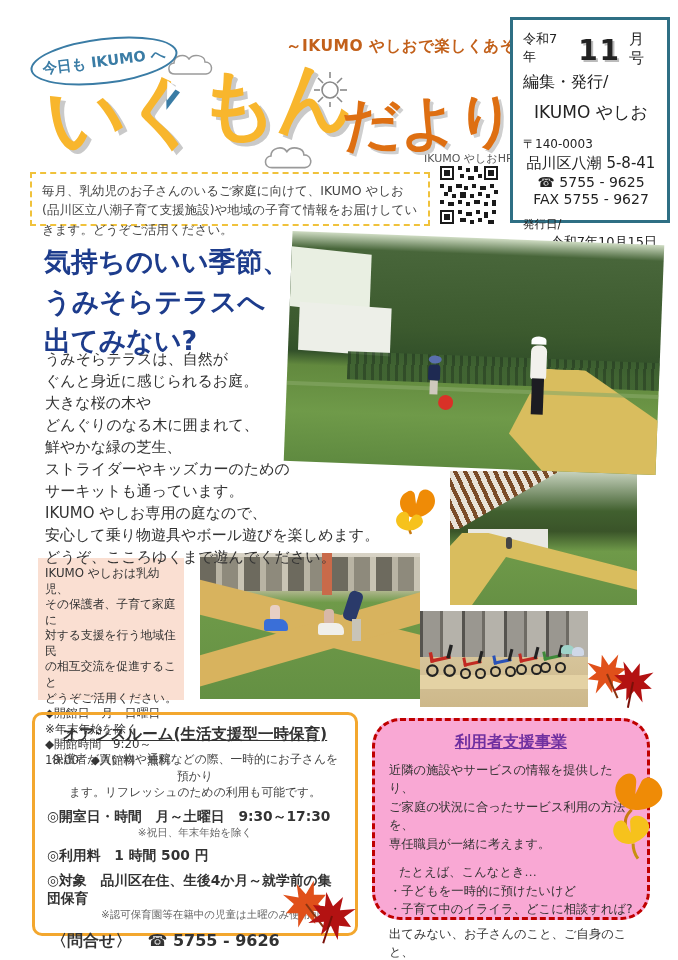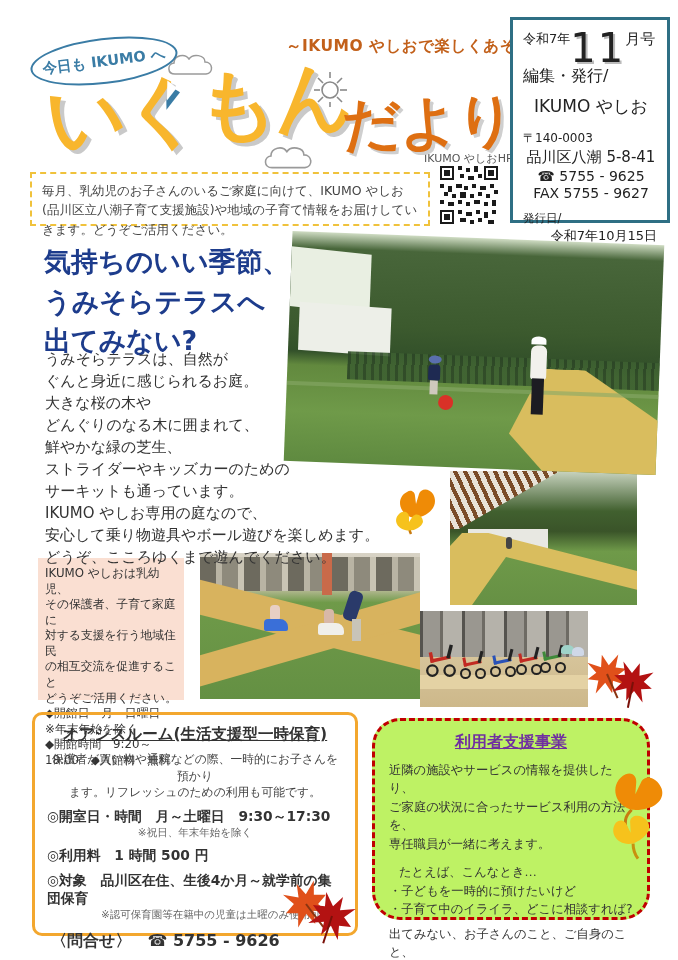--- a/index.html
+++ b/index.html
@@ -26,23 +26,23 @@
   .title-sub { position:absolute; left:342px; top:84px; font-size:58px; font-weight:bold;
     color:#de6f12; transform:rotate(-2deg); letter-spacing:-2px;
     text-shadow:3px 3px 0 #cfcfcf; z-index:2;}
   .hp-label { position:absolute; left:424px; top:151px; font-size:11px; color:#555; }
   .qr { position:absolute; left:440px; top:166px; width:58px; height:58px; }
   .intro-box { position:absolute; left:30px; top:172px; width:400px; height:54px;
     border:2px dashed #f0c23c; padding:7px 10px; font-size:12.5px; color:#444;
     line-height:1.55; }
   .issue-box { position:absolute; left:510px; top:17px; width:160px; height:206px;
     border:3px solid #2f6f84; background:#fff; padding:10px 8px 8px 10px; color:#222;}
-  .issue-row1 { display:flex; align-items:flex-start; gap:0; }
+  .issue-row1 { display:flex; align-items:center; gap:8px; }
   .era { font-size:13px; padding-bottom:6px;}
-  .month-num { font-size:40px; font-weight:normal; line-height:0.9; text-shadow:2px 2px 0 #bbb; letter-spacing:2px;}
+  .month-num { font-size:28px; font-weight:bold; line-height:0.9; text-shadow:2px 2px 0 #bbb; letter-spacing:2px;}
   .month-suffix { font-size:15px; padding-bottom:4px;}
   .edit-label { font-size:16px; }
   .publisher { font-size:17px; margin-top:8px; text-align:center;}
   .postal { font-size:12px; margin-top:12px;}
   .address { font-size:15px; margin-top:1px; text-align:center;}
   .tel { font-size:14px; text-align:center; margin-top:1px;}
   .fax { font-size:14px; text-align:center; margin-top:1px;}
   .issue-date-label { font-size:11.5px; margin-top:10px;}
   .issue-date { font-size:13px; text-align:right; margin-top:1px; padding-right:2px;}
 
@@ -119,21 +119,21 @@
     border:3px solid #f3a72e; border-radius:10px; padding:9px 12px 8px; color:#333; z-index:1;}
   .oasis-title { text-align:center; font-size:15.5px; font-weight:bold; text-decoration:underline; margin-bottom:6px;}
   .oasis-desc { font-size:11.8px; text-align:center; line-height:1.4; color:#444;}
   .oasis-line { font-size:13.8px; font-weight:bold; margin-top:7px;}
   .oasis-note { font-size:10.5px; color:#666; text-align:center;}
   .oasis-note-left { font-size:10.5px; color:#666; margin-left:54px;}
   .oasis-target2 { font-size:13.8px; font-weight:bold; margin-left:56px;}
   .oasis-contact { font-size:16px; font-weight:bold; margin-top:9px; margin-left:4px;}
 
   .support-box { position:absolute; left:372px; top:718px; width:278px; height:202px;
-    border:3px dashed #c00000; border-radius:28px; padding:11px 14px; color:#333; background:#bef264; z-index:1;}
+    border:3px dashed #c00000; border-radius:28px; padding:11px 14px; color:#333; background:#f9a8d4; z-index:1;}
   .support-title { text-align:center; font-size:16px; font-weight:bold; color:#7030a0;
     text-decoration:underline; margin-bottom:8px;}
   .support-line { font-size:12.3px; line-height:1.5;}
   .support-gap { height:10px; }
   .support-indent { margin-left:10px;font-family:Liberation Serif, serif; }
 
   .leaf-svg { position:absolute; z-index:5; }
 </style>
 </head>
 <body>

